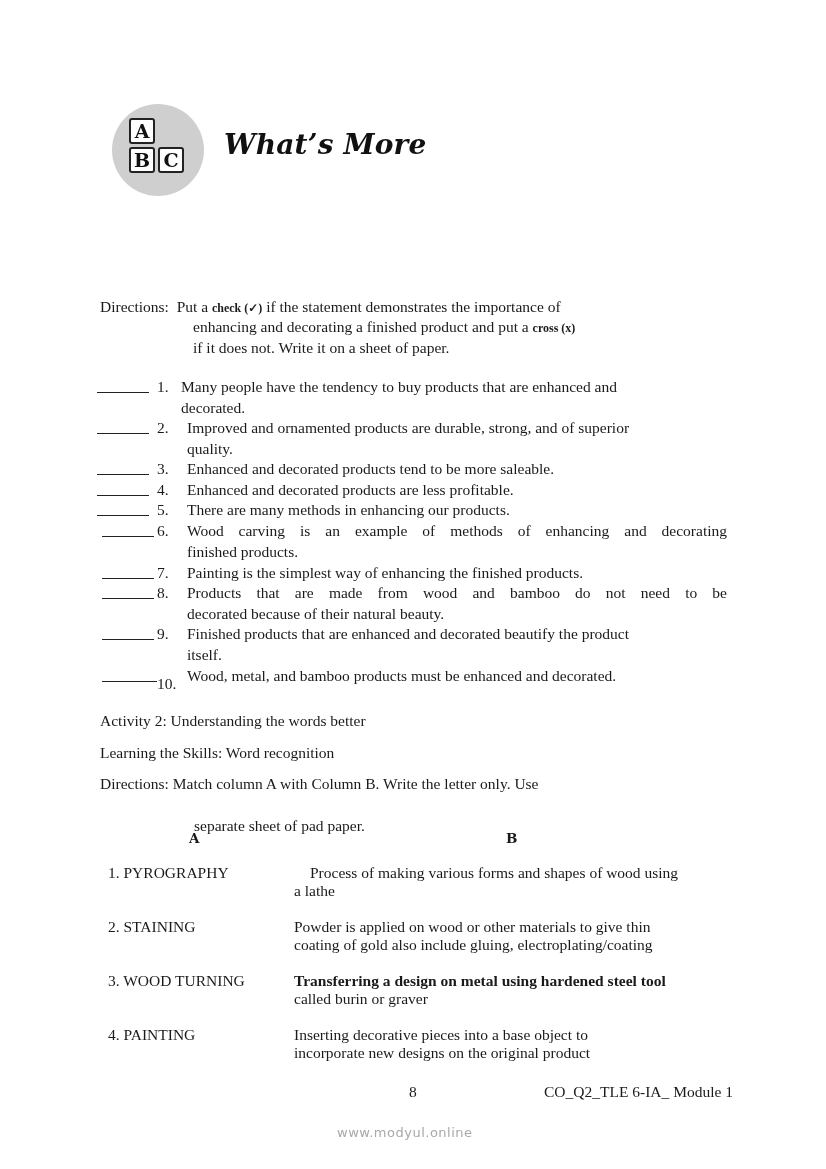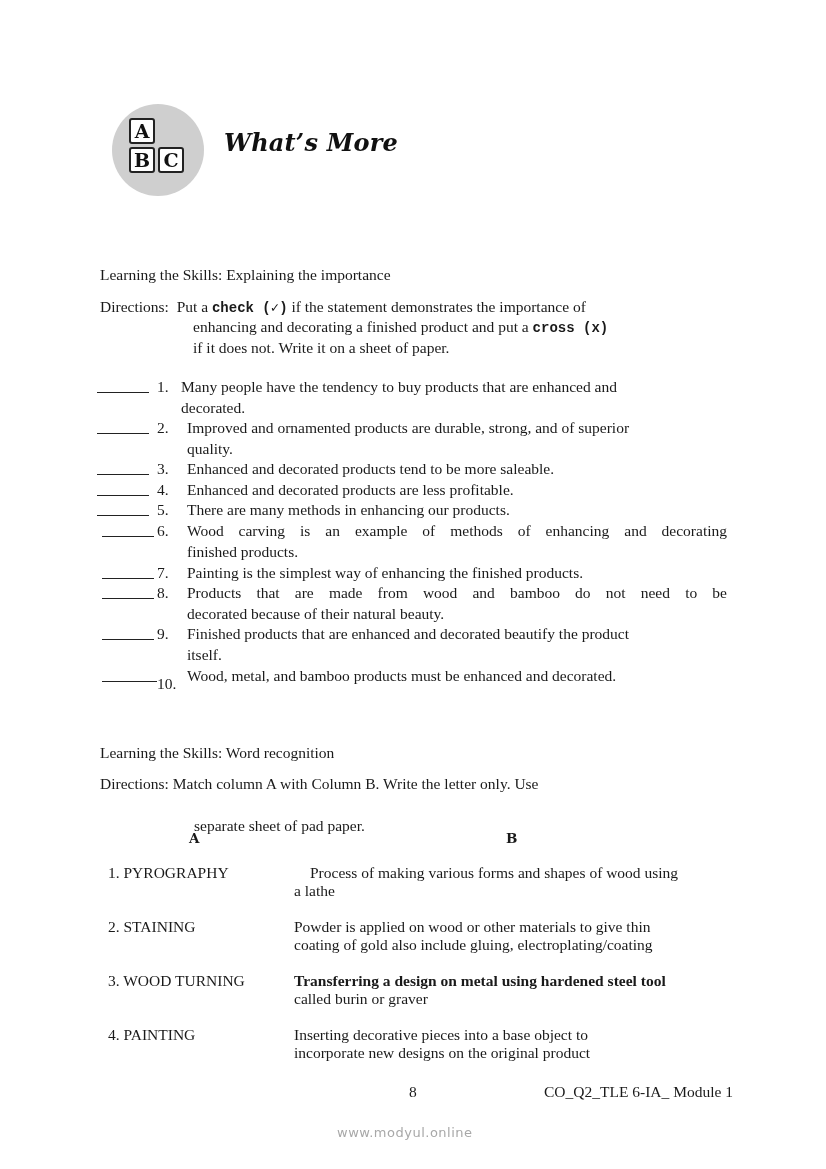--- a/index.html
+++ b/index.html
@@ -21,28 +21,28 @@
       font-family: "DejaVu Serif", serif; font-weight: bold; font-size: 19px;
       line-height: 22px; text-align: center; color: #111;
     }
     .block.a { left: 17px; top: 14px; }
     .block.b { left: 17px; top: 43px; }
     .block.c { left: 46px; top: 43px; }
 
     .section-title {
       position: absolute; left: 224px; top: 128px;
       font-family: "DejaVu Serif", serif; font-weight: bold; font-style: italic;
-      font-size: 24px; color: #111; letter-spacing: 0.2px;
+      font-size: 28px; color: #111; letter-spacing: 0.2px;
     }
 
     .txt {
       position: absolute; font-family: "Liberation Serif", "DejaVu Serif", serif;
       font-size: 15.5px; line-height: 20.5px; white-space: nowrap;
     }
-    .bold { font-weight: bold; font-family: Liberation Mono, monospace; font-size: 14px; }
+    .bold { font-weight: bold; font-family: Liberation Serif, serif; font-size: 12px; }
 
     
     .item { position: absolute; left: 0; width: 826px; }
     .blank {
       position: absolute; height: 0; border-bottom: 1px solid #222; width: 52px;
     }
     .num { position: absolute; font-family: "Liberation Serif", serif; font-size: 15.5px; line-height: 20.5px; }
     .stmt {
       position: absolute; font-family: "Liberation Serif", serif; font-size: 15.5px;
       line-height: 20.5px; text-align: justify;
@@ -62,21 +62,20 @@
 
 <div class="page">
 
   <div class="abc-icon">
     <div class="block a">A</div>
     <div class="block b">B</div>
     <div class="block c">C</div>
   </div>
   <div class="section-title">What’s More</div>
 
-  <div class="txt" style="left:100px; top:265px;">Learning the Skills: Explaining the importance</div>
 
   <div>
     <div class="txt" style="left:100px; top:297px;">
       <span>Directions:</span>&nbsp;&nbsp;<span>Put a </span><span class="bold">check (✓)</span><span> if the statement demonstrates the importance of</span>
     </div>
     <div class="txt" style="left:193px; top:317px;">
       <span>enhancing and decorating a finished product and put a </span><span class="bold">cross (x)</span>
     </div>
     <div class="txt" style="left:193px; top:338px;">if it does not. Write it on a sheet of paper.</div>
   </div>
@@ -132,20 +131,21 @@
         <div class="stmt" style="left: 187px; top: 0px; white-space: nowrap;">Finished products that are enhanced and decorated beautify the product</div>
         <div class="stmt" style="left: 187px; top: 20.5px; white-space: nowrap;">itself.</div>
       </div>
       <div class="item" style="top: 666px;">
         <div class="blank" style="left: 102px; top: 15px; width: 55px;"></div>
         <div class="num" style="left: 157px; top: 8px;">10.</div>
         <div class="stmt" style="left: 187px; top: 0px; white-space: nowrap;">Wood, metal, and bamboo products must be enhanced and decorated.</div>
       </div>
     </div>
 
+  <div class="txt" style="left:100px; top:711px;">Activity 2: Understanding the words better</div>
   <div class="txt" style="left:100px; top:743px;">Learning the Skills: Word recognition</div>
   <div class="txt" style="left:100px; top:774px;">Directions: Match column A with Column B. Write the letter only. Use</div>
   <div class="txt" style="left:194px; top:816px;text-align:center;">separate sheet of pad paper.</div>
 
   <div class="colhead" style="left:189px; top:830px;">A</div>
   <div class="colhead" style="left:506px; top:830px;">B</div>
 
   <div id="match-table">
       <div>
         <div class="term" style="top: 864px;">1. PYROGRAPHY</div>

